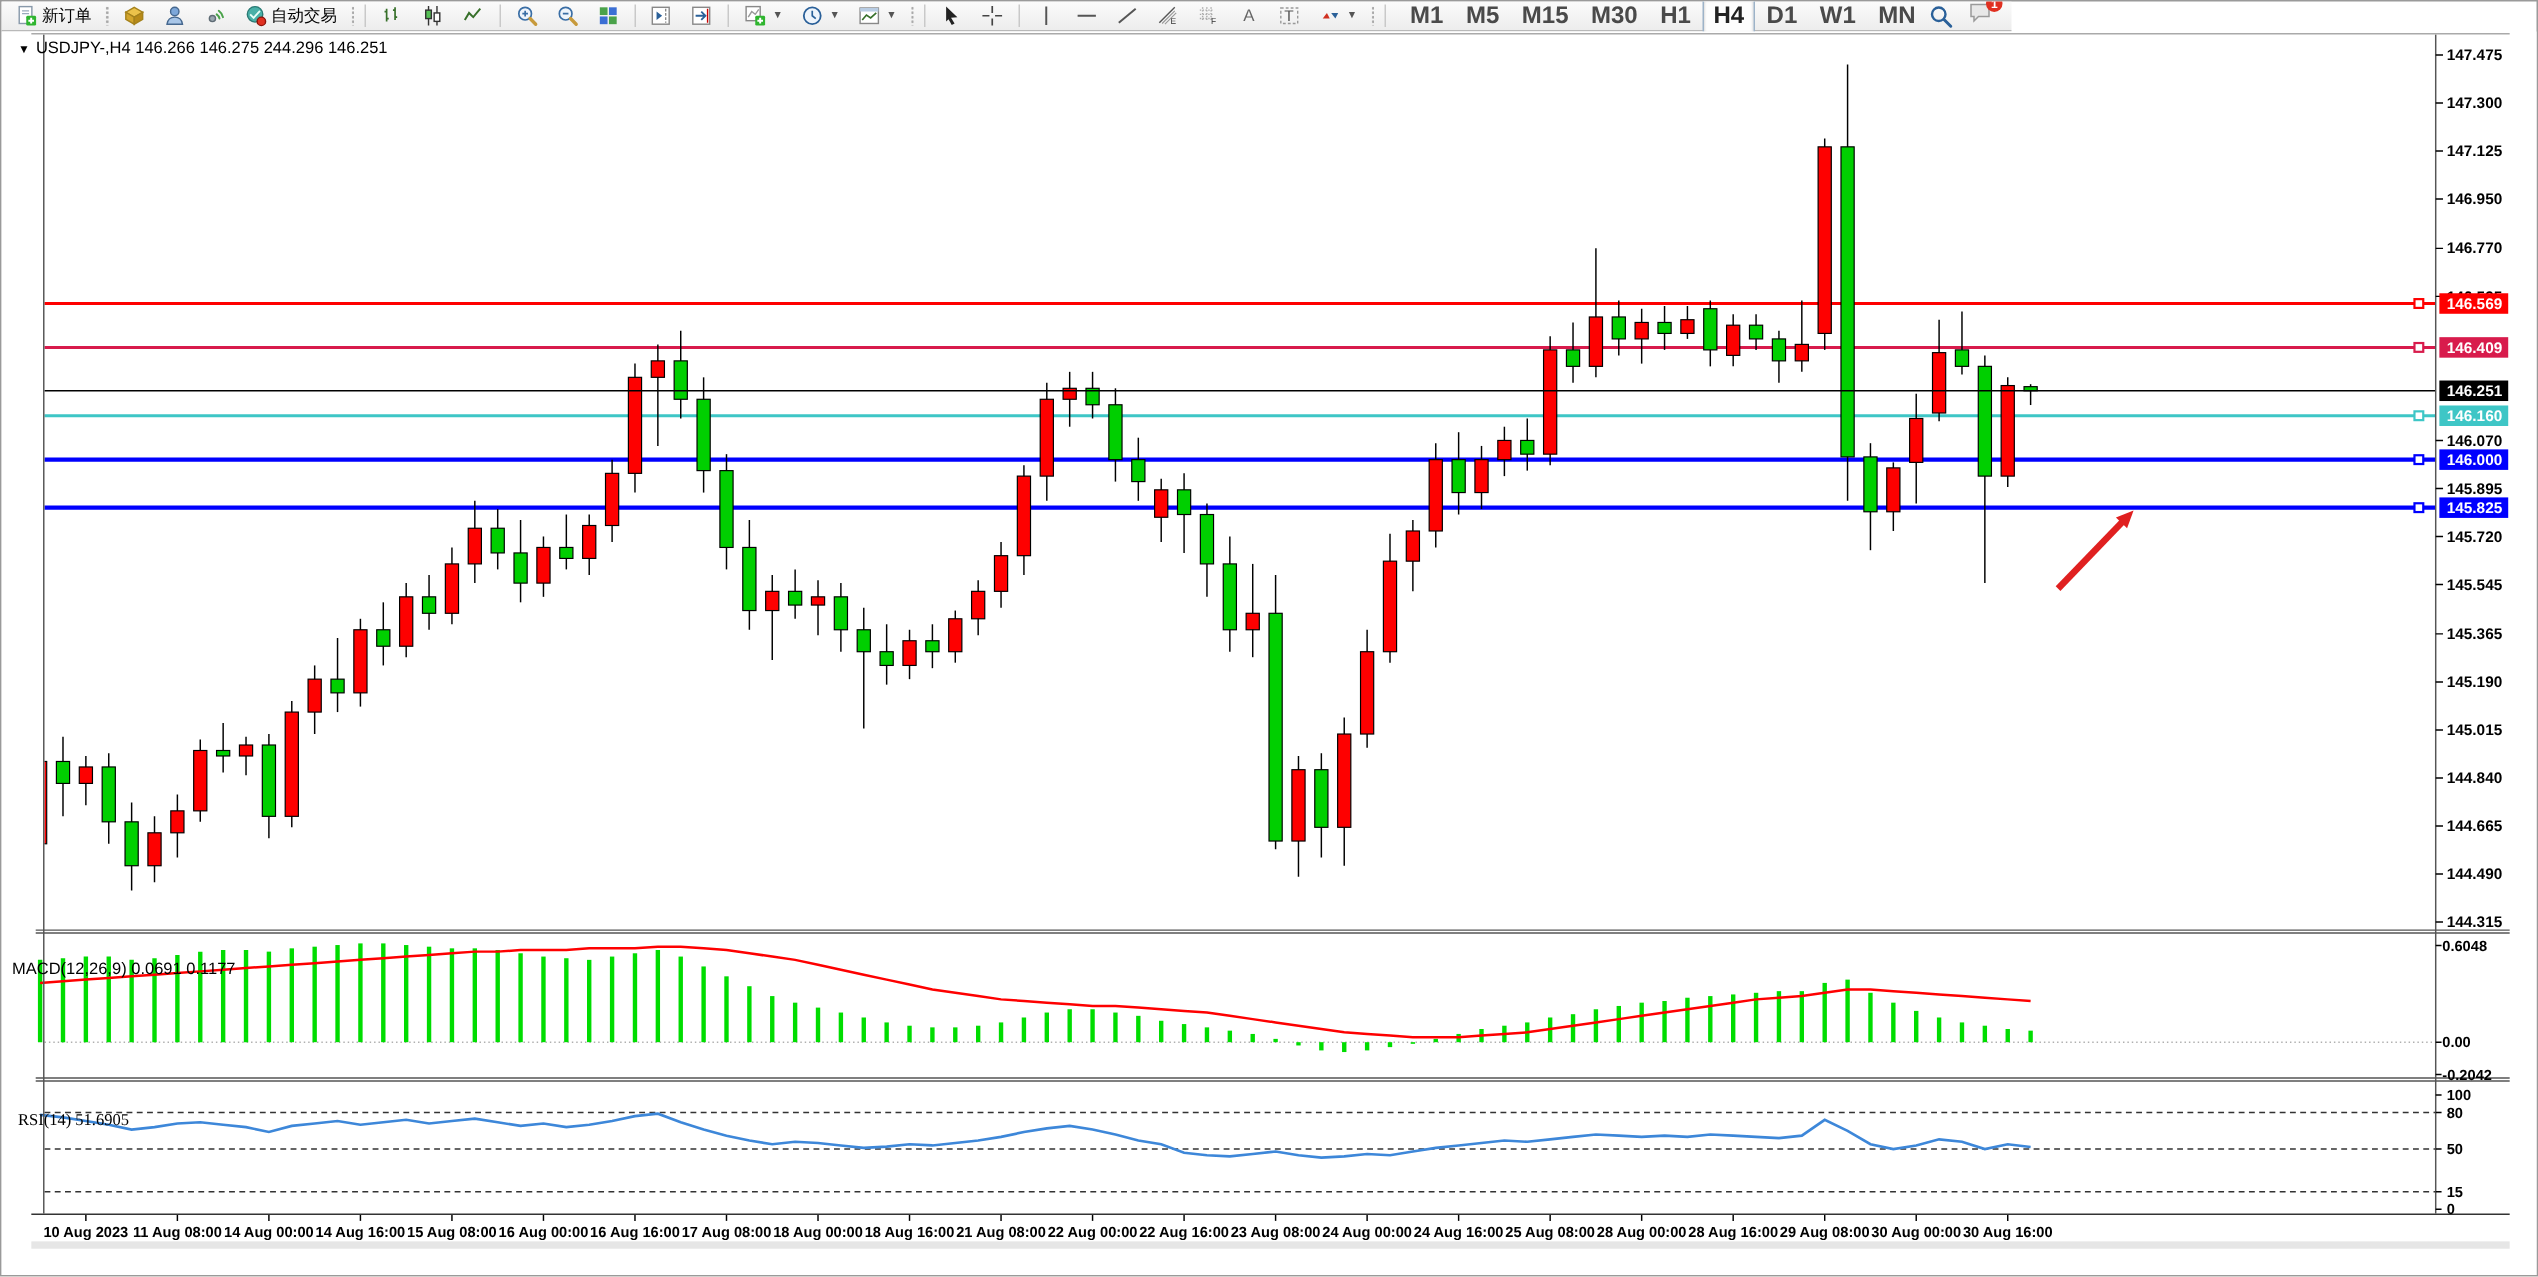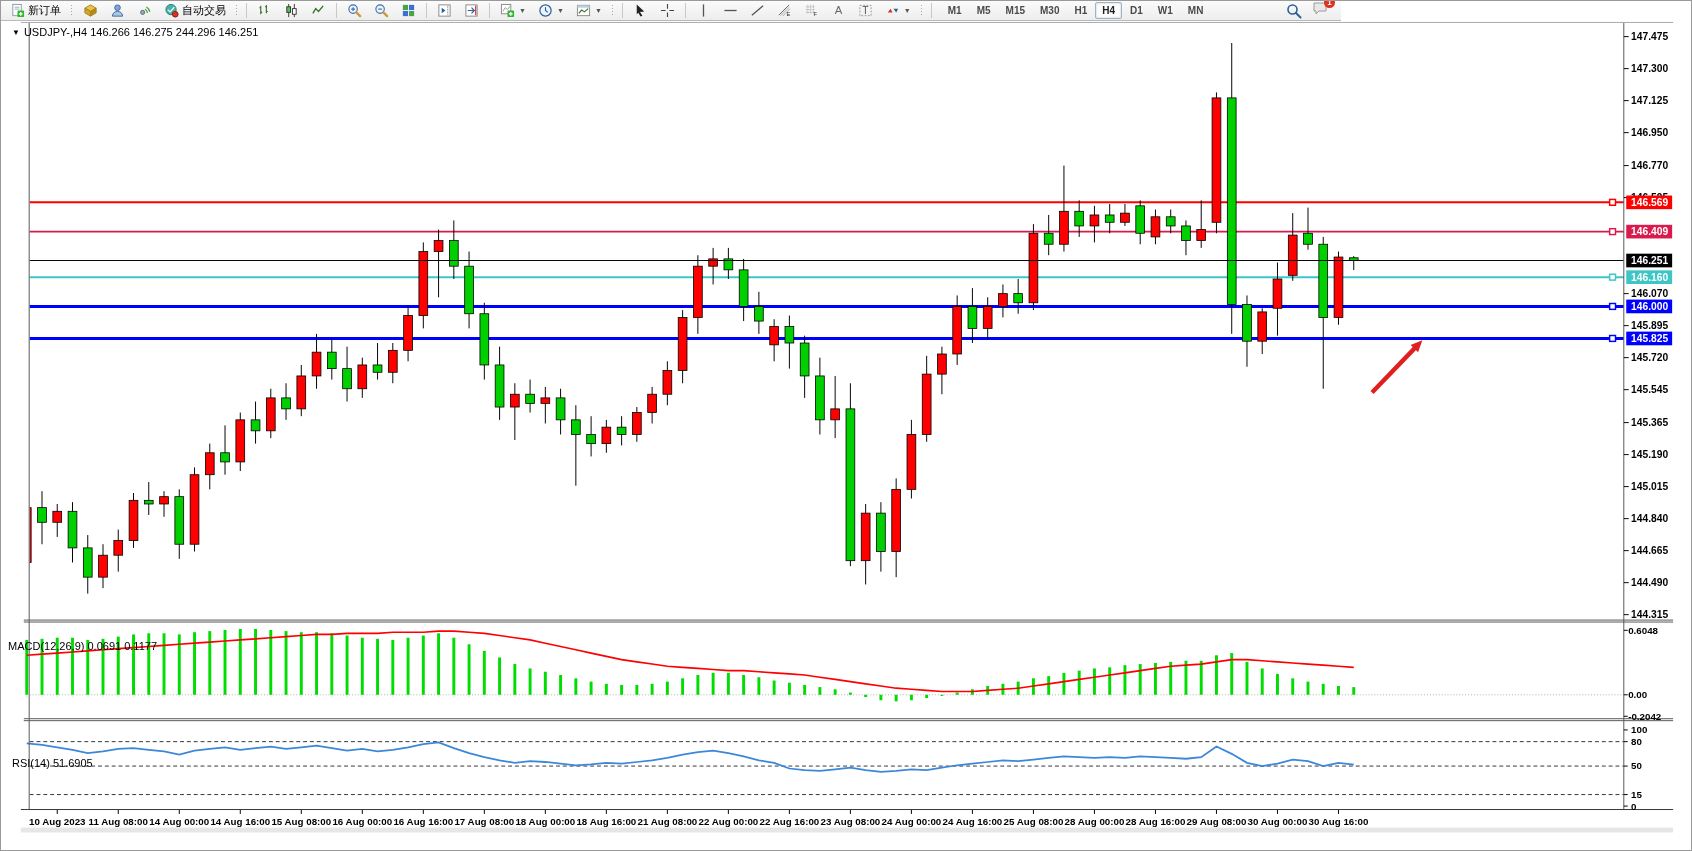--- a/index.html
+++ b/index.html
@@ -6,21 +6,21 @@
   *{box-sizing:border-box;}
   #app{position:relative;width:1692px;height:851px;background:#fff;font-family:"Liberation Sans",sans-serif;overflow:hidden;border:1px solid #9a9a9a;}
   
   #toolbar{position:absolute;left:0;top:0;width:1340px;height:20px;background:linear-gradient(#fbfbfb,#ededed);border-bottom:1px solid #b9b9b9;display:flex;align-items:center;padding:0 4px;gap:2px;}
   .tbtn{display:flex;align-items:center;gap:3px;height:17px;padding:0 4px;border:1px solid transparent;border-radius:2px;cursor:default;}
   .tlabel{font-size:11px;color:#000;white-space:nowrap;}
   .sep{width:1px;height:15px;background:#c9c9c9;margin:0 3px;}
   .grip{width:4px;height:13px;margin:0 2px;background-image:radial-gradient(#a8a8a8 0.8px,transparent 1px);background-size:3px 3px;}
   .dd{font-size:7px;color:#555;margin-left:1px;}
   .tfbar{display:flex;align-items:center;gap:1px;margin-left:4px;}
-  .tfbtn{font-size:10px;font-weight:700;color:#4a4a4a;padding:2px 6px;border:1px solid transparent;border-radius:2px;}
+  .tfbtn{font-size:16px;font-weight:700;color:#4a4a4a;padding:2px 6px;border:1px solid transparent;border-radius:2px;}
   .tfbtn.active{background:#fdfdfd;border-color:#9db3c8;box-shadow:inset 0 0 2px #bbb;color:#222;text-align:center;}
   .right-tools{margin-left:auto;display:flex;align-items:center;gap:10px;padding-right:8px;}
   .badge{position:absolute;top:-4px;right:-6px;width:11px;height:11px;background:#e03020;border-radius:50%;color:#fff;font-size:8px;font-weight:700;text-align:center;line-height:11px;}
   
   #chartwrap{position:absolute;left:0;top:20px;width:1692px;height:831px;background:#fff;}
   #chart-svg{position:absolute;left:0;top:0;}
   .overlay-label{position:absolute;font-size:11px;color:#000;white-space:nowrap;z-index:5;}
   #chart-title{left:11px;top:5px;display:flex;align-items:center;gap:4px;}
   #chart-title .tri{font-size:8px;color:#000;}
 </style>
@@ -820,16 +820,16 @@
         <text x="1286.84" y="843" font-size="10" font-weight="700" fill="#000" text-anchor="middle" font-family="Liberation Sans,sans-serif">30 Aug 00:00</text>
         <line x1="1349.32" y1="828" x2="1349.32" y2="832" stroke="#000"></line>
         <text x="1349.32" y="843" font-size="10" font-weight="700" fill="#000" text-anchor="middle" font-family="Liberation Sans,sans-serif">30 Aug 16:00</text>
         <rect x="0" y="846" width="1692" height="5" fill="#e6e6e6"></rect>
       </svg>
     <div class="overlay-label" id="chart-title">
       <span class="tri">▼</span>
       <span>USDJPY-,H4  146.266 146.275 244.296 146.251</span>
     </div>
     <div class="overlay-label" style="left:7px;top:619px;">MACD(12,26,9) 0.0691 0.1177</div>
-    <div class="overlay-label" style="left:11px;top:736px;">RSI(14) 51.6905</div>
+    <div class="overlay-label" style="left:11px;top:720px;font-family:Liberation Serif, serif;">RSI(14) 51.6905</div>
   </div>
 
 </div>
 
 </body></html>

